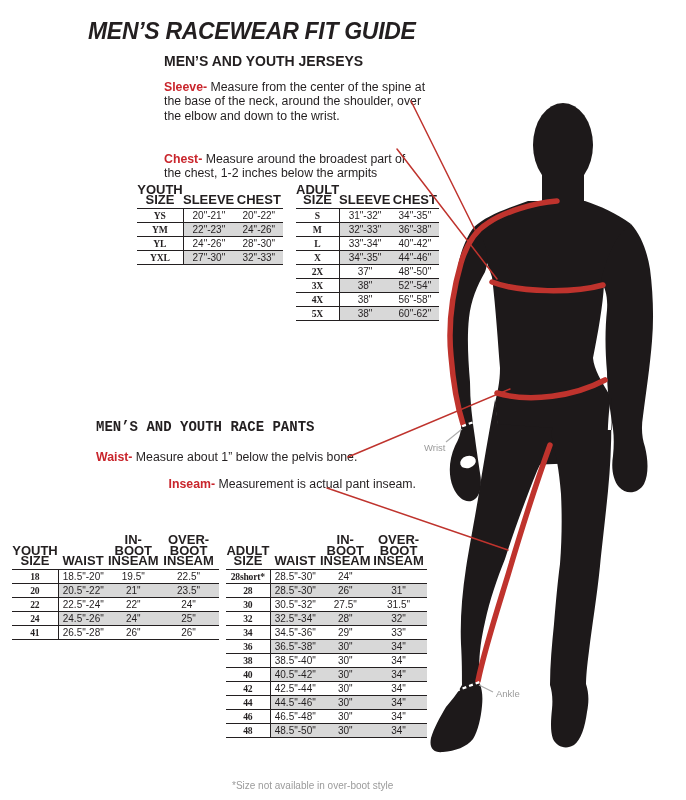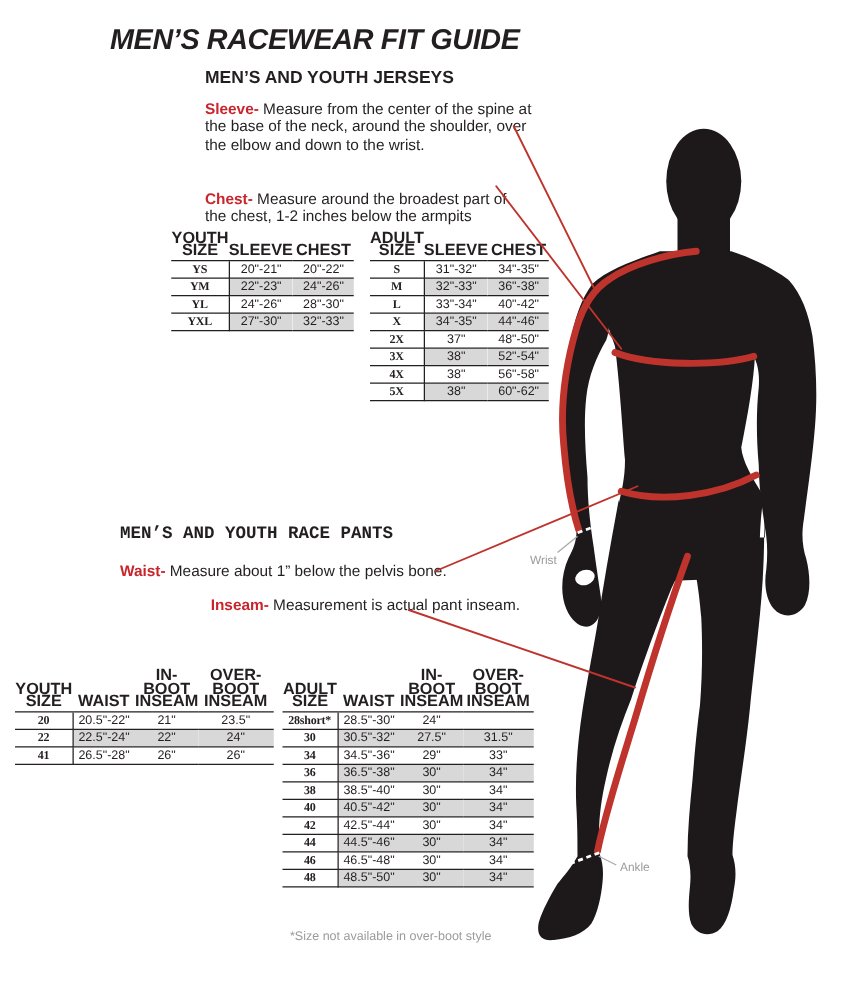--- a/index.html
+++ b/index.html
@@ -9,21 +9,21 @@
     --silhouette:#1d191a;
     --row-shade:#d8d8d8;
     --muted-gray:#9b9b9b;
   }
   *{box-sizing:border-box;}
   html,body{margin:0;padding:0;background:#ffffff;}
   .page{
     position:relative;width:686px;height:800px;background:#ffffff;overflow:hidden;
     font-family:"Liberation Sans",sans-serif;color:var(--ink);
   }
-  .abs{position:absolute;}
+  .abs{position:absolute;margin-top:36px;}
   .title{
     left:88px;top:18px;margin:0;
     font-size:23px;font-weight:bold;font-style:italic;letter-spacing:-0.3px;
     white-space:nowrap;color:var(--ink);
   }
   .sec-heading{
     margin:0;font-size:14px;font-weight:bold;white-space:nowrap;color:var(--ink);
   }
   .h-jerseys{left:164px;top:53px;}
   .h-pants{left:96px;top:419px;font-family:Liberation Mono, monospace;}
@@ -203,30 +203,42 @@
 SIZE</th>
           <th>WAIST</th>
           <th>IN-BOOT
 INSEAM</th>
           <th>OVER-BOOT
 INSEAM</th>
         </tr>
       </thead>
       <tbody>
         <tr>
+          <td>18</td>
+          <td>18.5"-20"</td>
+          <td>19.5"</td>
+          <td>22.5"</td>
+        </tr>
+        <tr>
           <td>20</td>
           <td>20.5"-22"</td>
           <td>21"</td>
           <td>23.5"</td>
         </tr>
         <tr>
           <td>22</td>
           <td>22.5"-24"</td>
           <td>22"</td>
           <td>24"</td>
+        </tr>
+        <tr>
+          <td>24</td>
+          <td>24.5"-26"</td>
+          <td>24"</td>
+          <td>25"</td>
         </tr>
         <tr>
           <td>41</td>
           <td>26.5"-28"</td>
           <td>26"</td>
           <td>26"</td>
         </tr>
       </tbody>
     </table>
   <table class="tbl t-adult-pants">
@@ -242,24 +254,36 @@
         </tr>
       </thead>
       <tbody>
         <tr>
           <td>28short*</td>
           <td>28.5"-30"</td>
           <td>24"</td>
           <td></td>
         </tr>
         <tr>
+          <td>28</td>
+          <td>28.5"-30"</td>
+          <td>26"</td>
+          <td>31"</td>
+        </tr>
+        <tr>
           <td>30</td>
           <td>30.5"-32"</td>
           <td>27.5"</td>
           <td>31.5"</td>
+        </tr>
+        <tr>
+          <td>32</td>
+          <td>32.5"-34"</td>
+          <td>28"</td>
+          <td>32"</td>
         </tr>
         <tr>
           <td>34</td>
           <td>34.5"-36"</td>
           <td>29"</td>
           <td>33"</td>
         </tr>
         <tr>
           <td>36</td>
           <td>36.5"-38"</td>

